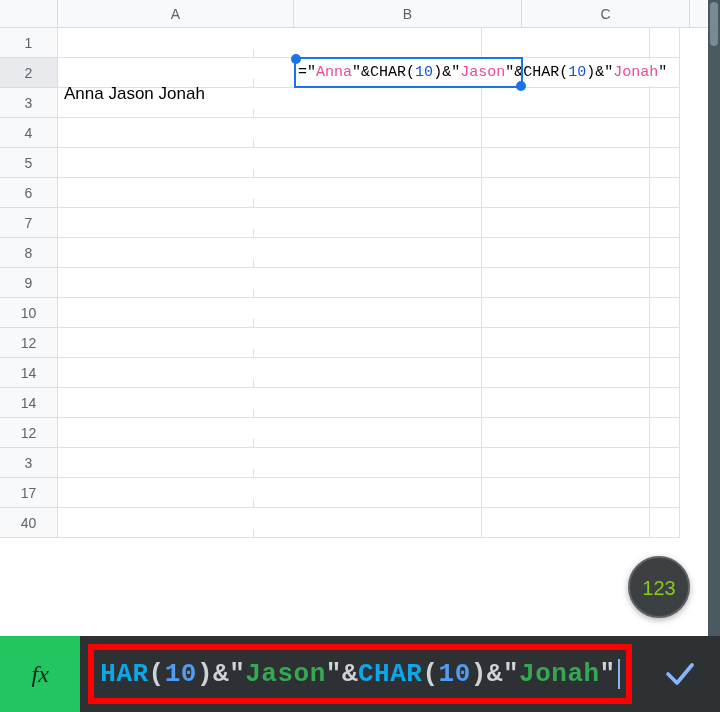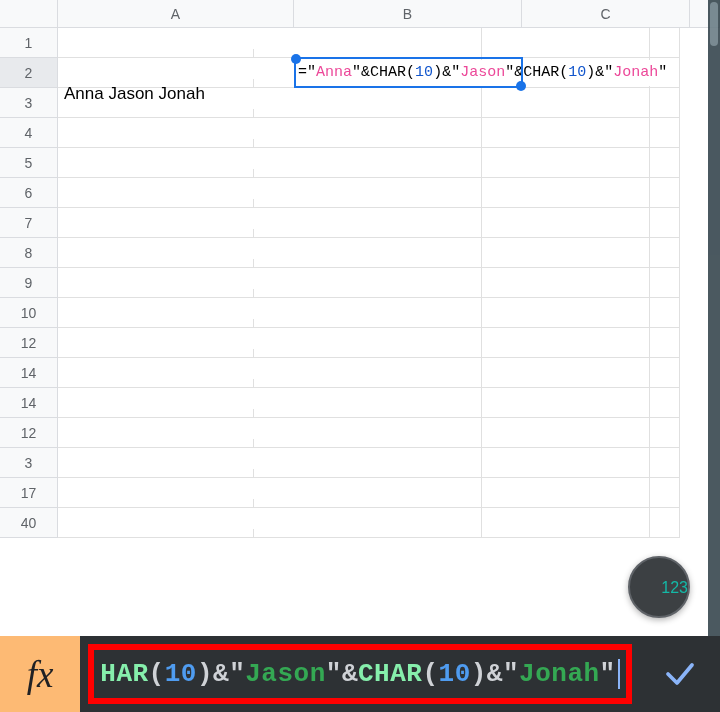--- a/index.html
+++ b/index.html
@@ -61,45 +61,45 @@
   .vscroll-thumb { position: absolute; left: 2px; top: 2px; width: 8px; height: 44px; background: #90a4ae; border-radius: 4px; opacity: 0.6; }
   
   
   .num-toggle {
     position: absolute;
     right: 30px; top: 556px;
     width: 62px; height: 62px;
     border-radius: 50%;
     background: #3c4043;
     border: 2px solid #5f6368;
-    color: #14b8a6;
-    font-size: 16px;
-    text-align: right;
+    color: #84cc16;
+    font-size: 20px;
+    text-align: center;
     line-height: 60px;
     z-index: 20;
     box-shadow: 0 2px 6px rgba(0,0,0,0.3);
   }
   
   
   .formula-bar {
     position: absolute; left: 0; top: 636px;
     width: 720px; height: 76px;
     background: #2d3134;
     display: flex;
     align-items: stretch;
   }
   .fx-btn {
     width: 86px;
-    background: #fdba74;
+    background: #22c55e;
     display: flex;
     align-items: center;
     justify-content: center;
     font-family: "Times New Roman", serif;
     font-style: italic;
-    font-size: 37px;
+    font-size: 24px;
     color: #202124;
   }
   .formula-input-wrap {
     flex: 1;
     position: relative;
     display: flex;
     align-items: center;
     padding: 10px 8px;
   }
   .formula-highlight-box {
@@ -114,21 +114,21 @@
     font-weight: 600;
     white-space: nowrap;
     overflow: hidden;
     width: 100%;
     padding: 0 12px;
     color: #e8eaed;
     letter-spacing: 0.5px;
   }
   .formula-input .op { color: #cfd2d6; }
   .formula-input .str { color: #34a853; }
-  .formula-input .fn { color: #86efac; text-align: center; }
+  .formula-input .fn { color: #0ea5e9; text-align: center; }
   .formula-input .num { color: #4f9cf0; }
   .formula-input .paren { color: #cfd2d6; }
   .cursor-bar { display:inline-block; width:2px; height:30px; background:#8ab4f8; vertical-align:middle; margin-left:2px; }
   
   .confirm-btn {
     width: 86px;
     display: flex;
     align-items: center;
     justify-content: center;
   }

